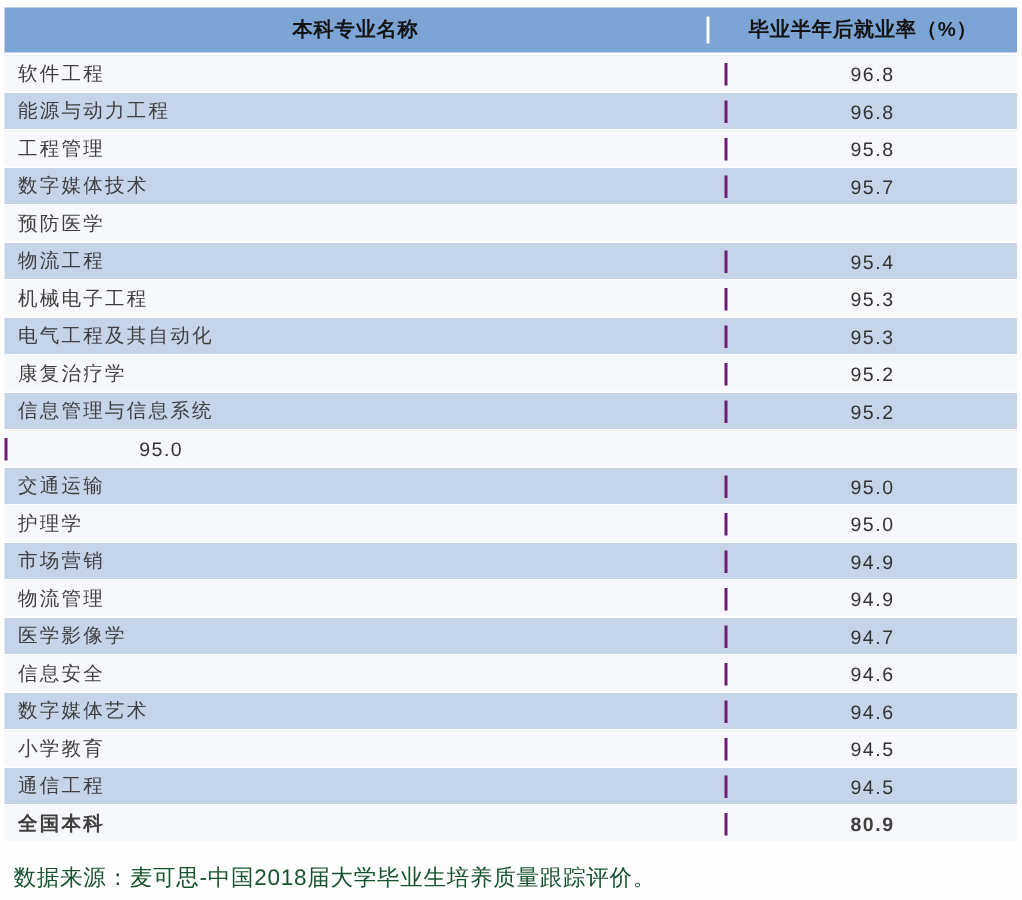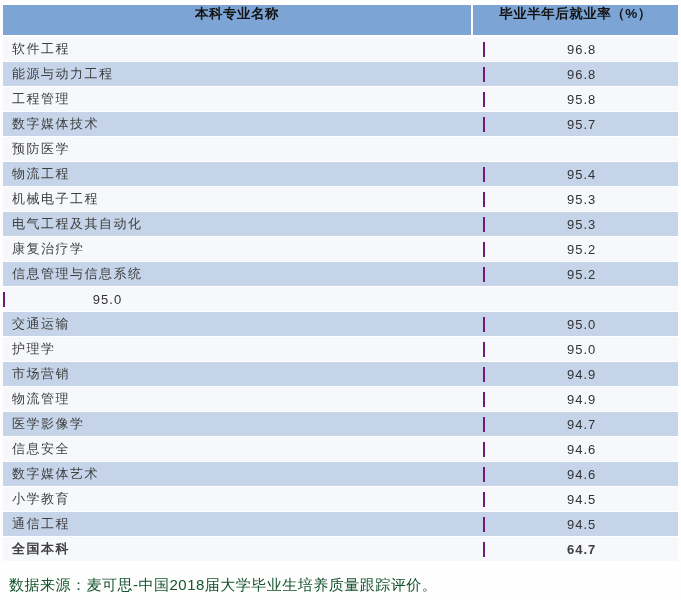--- a/index.html
+++ b/index.html
@@ -15,20 +15,21 @@
     background: #fefefe;
   }
   .table {
     width: 675px;
     border-collapse: collapse;
   }
   .thead-row {
     display: flex;
     background: #7ca5d6;
     height: 32px;
+    align-items: center;
     border-bottom: 2px solid #ffffff;
   }
   .th {
     font-weight: bold;
     font-size: 13.5px;
     color: #141414;
     text-align: center;
     letter-spacing: 0.5px;
   }
   .col-major { width: 468px; }
@@ -153,18 +154,18 @@
         <div class="row light">
           <div class="cell major">小学教育</div>
           <div class="cell rate">94.5</div>
         </div>
         <div class="row blue">
           <div class="cell major">通信工程</div>
           <div class="cell rate">94.5</div>
         </div>
         <div class="row light total">
           <div class="cell major">全国本科</div>
-          <div class="cell rate">64.7</div>
+          <div class="cell rate">80.9</div>
         </div>
       </div>
   </div>
   <div class="footer-note">数据来源：麦可思-中国2018届大学毕业生培养质量跟踪评价。</div>
 </div>
 
 </body></html>

